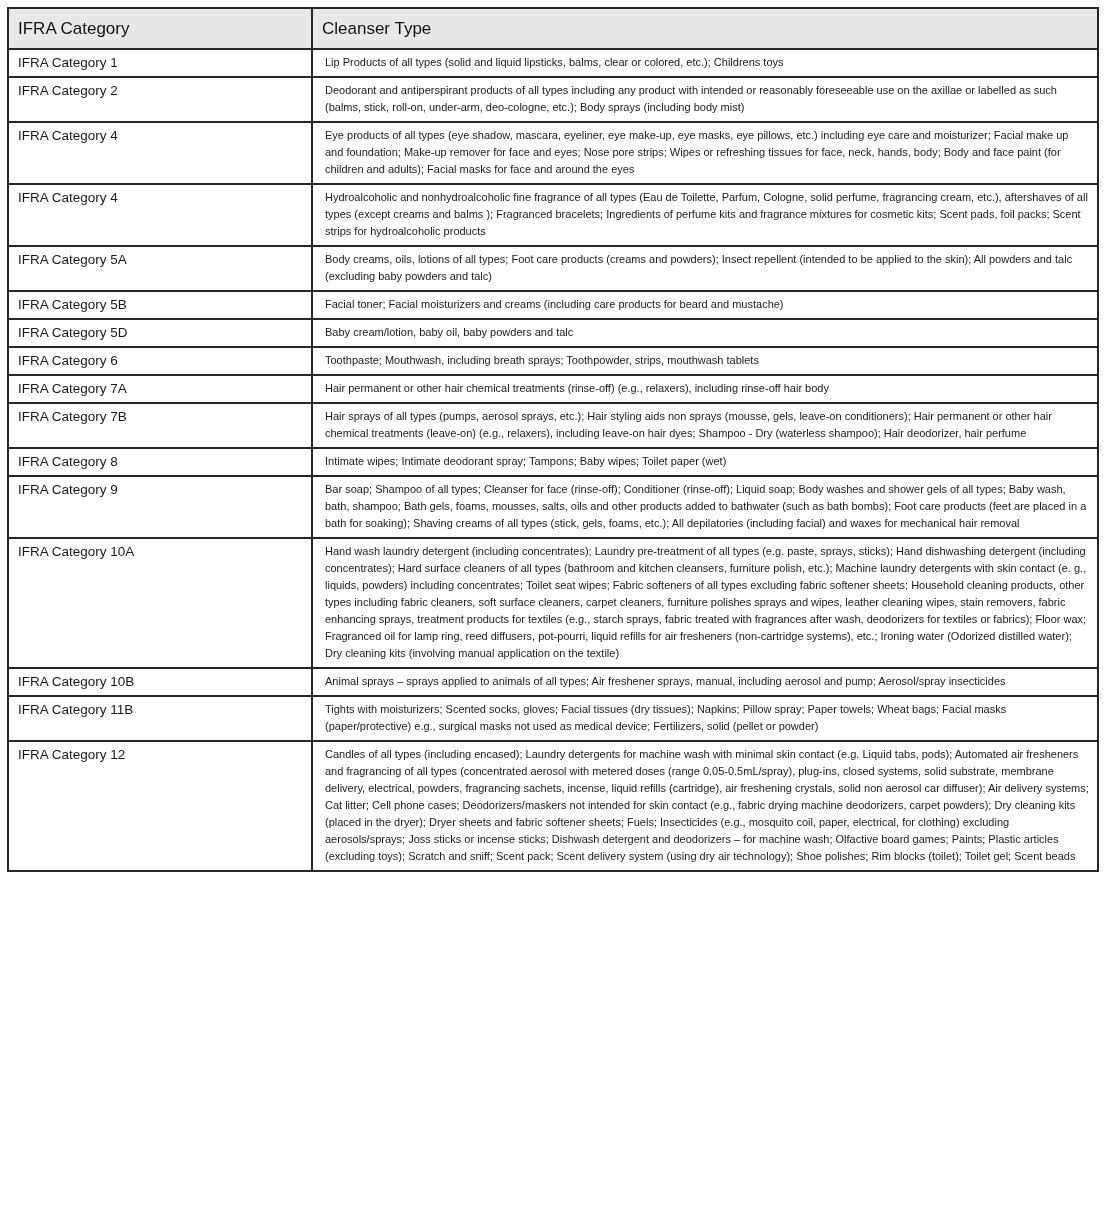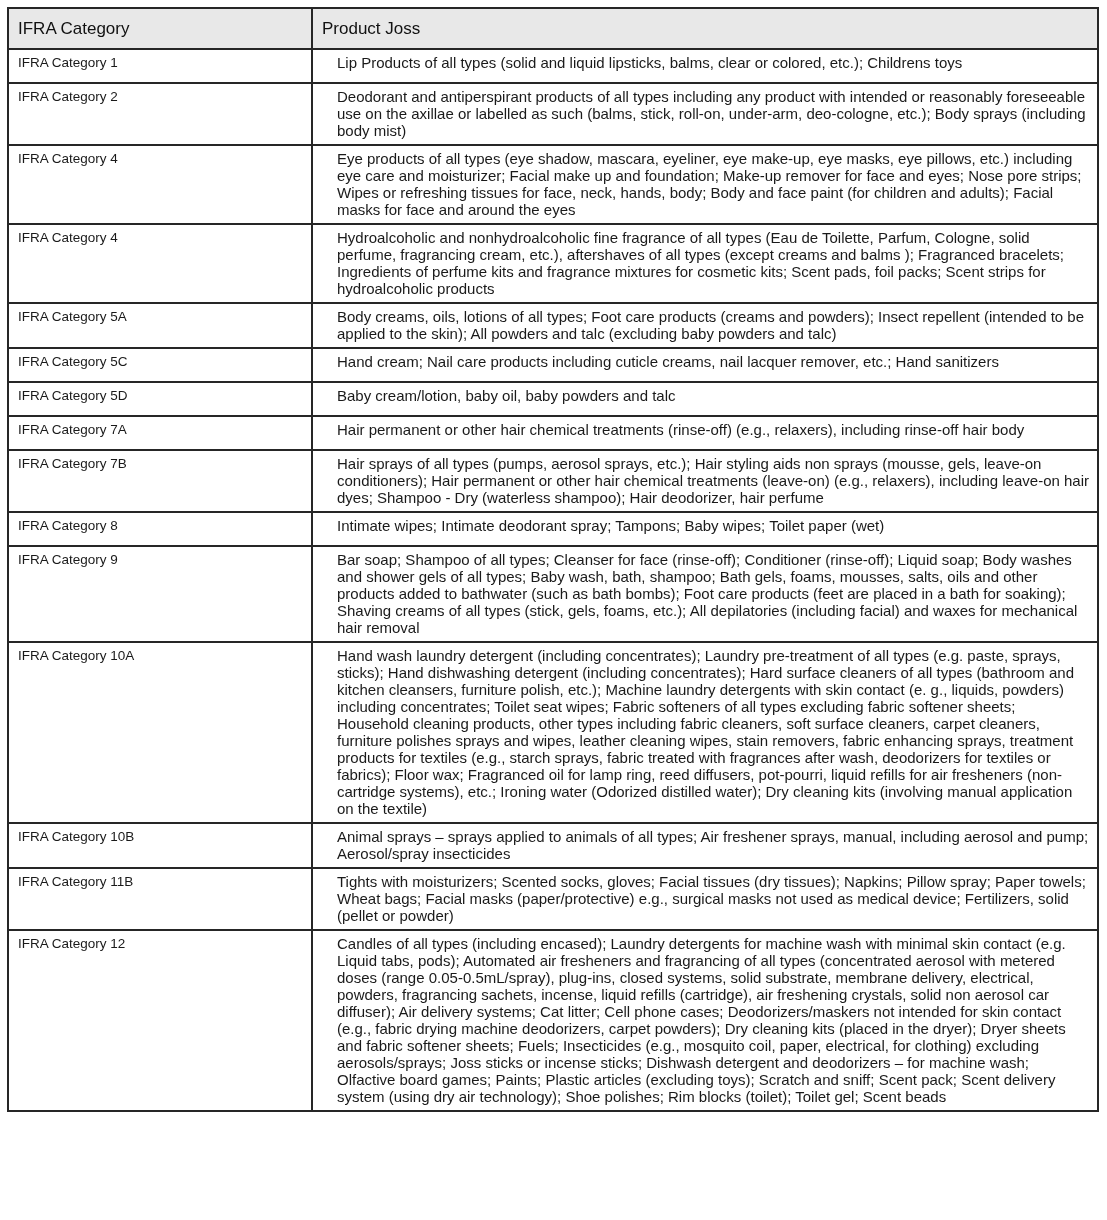--- a/index.html
+++ b/index.html
@@ -33,43 +33,43 @@
     background: #e8e8e8;
     font-size: 17px;
     font-weight: 400;
     padding: 9px 8px 9px 9px;
     line-height: 21px;
     color: #111111;
   }
   td.cat-cell {
     font-size: 13.5px;
     line-height: 17px;
-    padding: 4px 8px 11px 9px;
+    padding: 4px 8px 5px 9px;
     white-space: nowrap;
     overflow: hidden;
   }
   td.type-cell {
-    font-size: 15px;
+    font-size: 11px;
     line-height: 17px;
-    padding: 4px 8px 5px 24px;
+    padding: 4px 8px 5px 12px;
   }
 </style>
 </head>
 <body>
 
 <div class="page">
   <table class="ifra-table">
     <colgroup>
       <col class="col-category">
       <col class="col-product">
     </colgroup>
     <thead>
       <tr>
         <th class="header-cell">IFRA Category</th>
-        <th class="header-cell">Product Joss</th>
+        <th class="header-cell">Cleanser Type</th>
       </tr>
     </thead>
     <tbody>
         <tr>
           <td class="cat-cell">IFRA Category 1</td>
           <td class="type-cell">Lip Products of all types (solid and liquid lipsticks, balms, clear or colored, etc.); Childrens toys</td>
         </tr>
         <tr>
           <td class="cat-cell">IFRA Category 2</td>
           <td class="type-cell">Deodorant and antiperspirant products of all types including any product with intended or reasonably foreseeable use on the axillae or labelled as such (balms, stick, roll-on, under-arm, deo-cologne, etc.); Body sprays (including body mist)</td>
@@ -80,26 +80,30 @@
         </tr>
         <tr>
           <td class="cat-cell">IFRA Category 4</td>
           <td class="type-cell">Hydroalcoholic and nonhydroalcoholic fine fragrance of all types (Eau de Toilette, Parfum, Cologne, solid perfume, fragrancing cream, etc.), aftershaves of all types (except creams and balms ); Fragranced bracelets; Ingredients of perfume kits and fragrance mixtures for cosmetic kits; Scent pads, foil packs; Scent strips for hydroalcoholic products</td>
         </tr>
         <tr>
           <td class="cat-cell">IFRA Category 5A</td>
           <td class="type-cell">Body creams, oils, lotions of all types; Foot care products (creams and powders); Insect repellent (intended to be applied to the skin); All powders and talc (excluding baby powders and talc)</td>
         </tr>
         <tr>
-          <td class="cat-cell">IFRA Category 5C</td>
-          <td class="type-cell">Hand cream; Nail care products including cuticle creams, nail lacquer remover, etc.; Hand sanitizers</td>
+          <td class="cat-cell">IFRA Category 5B</td>
+          <td class="type-cell">Facial toner; Facial moisturizers and creams (including care products for beard and mustache)</td>
         </tr>
         <tr>
           <td class="cat-cell">IFRA Category 5D</td>
           <td class="type-cell">Baby cream/lotion, baby oil, baby powders and talc</td>
+        </tr>
+        <tr>
+          <td class="cat-cell">IFRA Category 6</td>
+          <td class="type-cell">Toothpaste; Mouthwash, including breath sprays; Toothpowder, strips, mouthwash tablets</td>
         </tr>
         <tr>
           <td class="cat-cell">IFRA Category 7A</td>
           <td class="type-cell">Hair permanent or other hair chemical treatments (rinse-off) (e.g., relaxers), including rinse-off hair body</td>
         </tr>
         <tr>
           <td class="cat-cell">IFRA Category 7B</td>
           <td class="type-cell">Hair sprays of all types (pumps, aerosol sprays, etc.); Hair styling aids non sprays (mousse, gels, leave-on conditioners); Hair permanent or other hair chemical treatments (leave-on) (e.g., relaxers), including leave-on hair dyes; Shampoo - Dry (waterless shampoo); Hair deodorizer, hair perfume</td>
         </tr>
         <tr>

